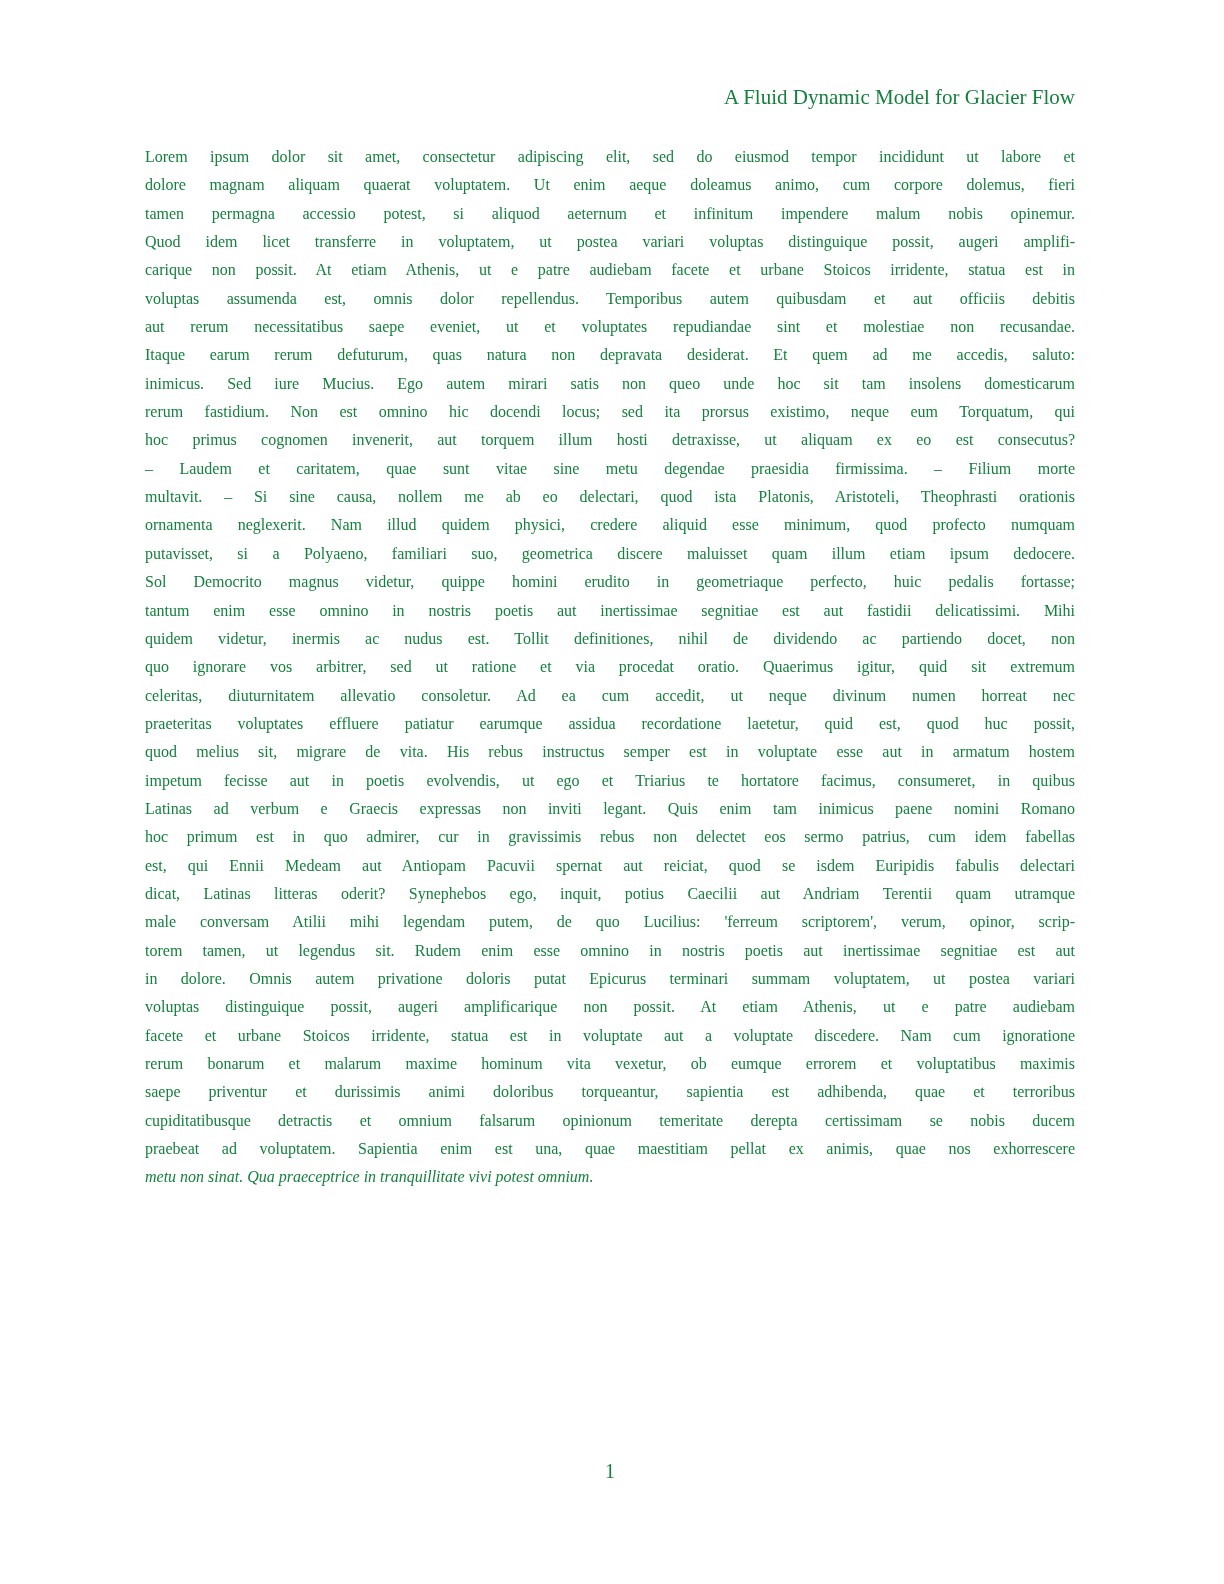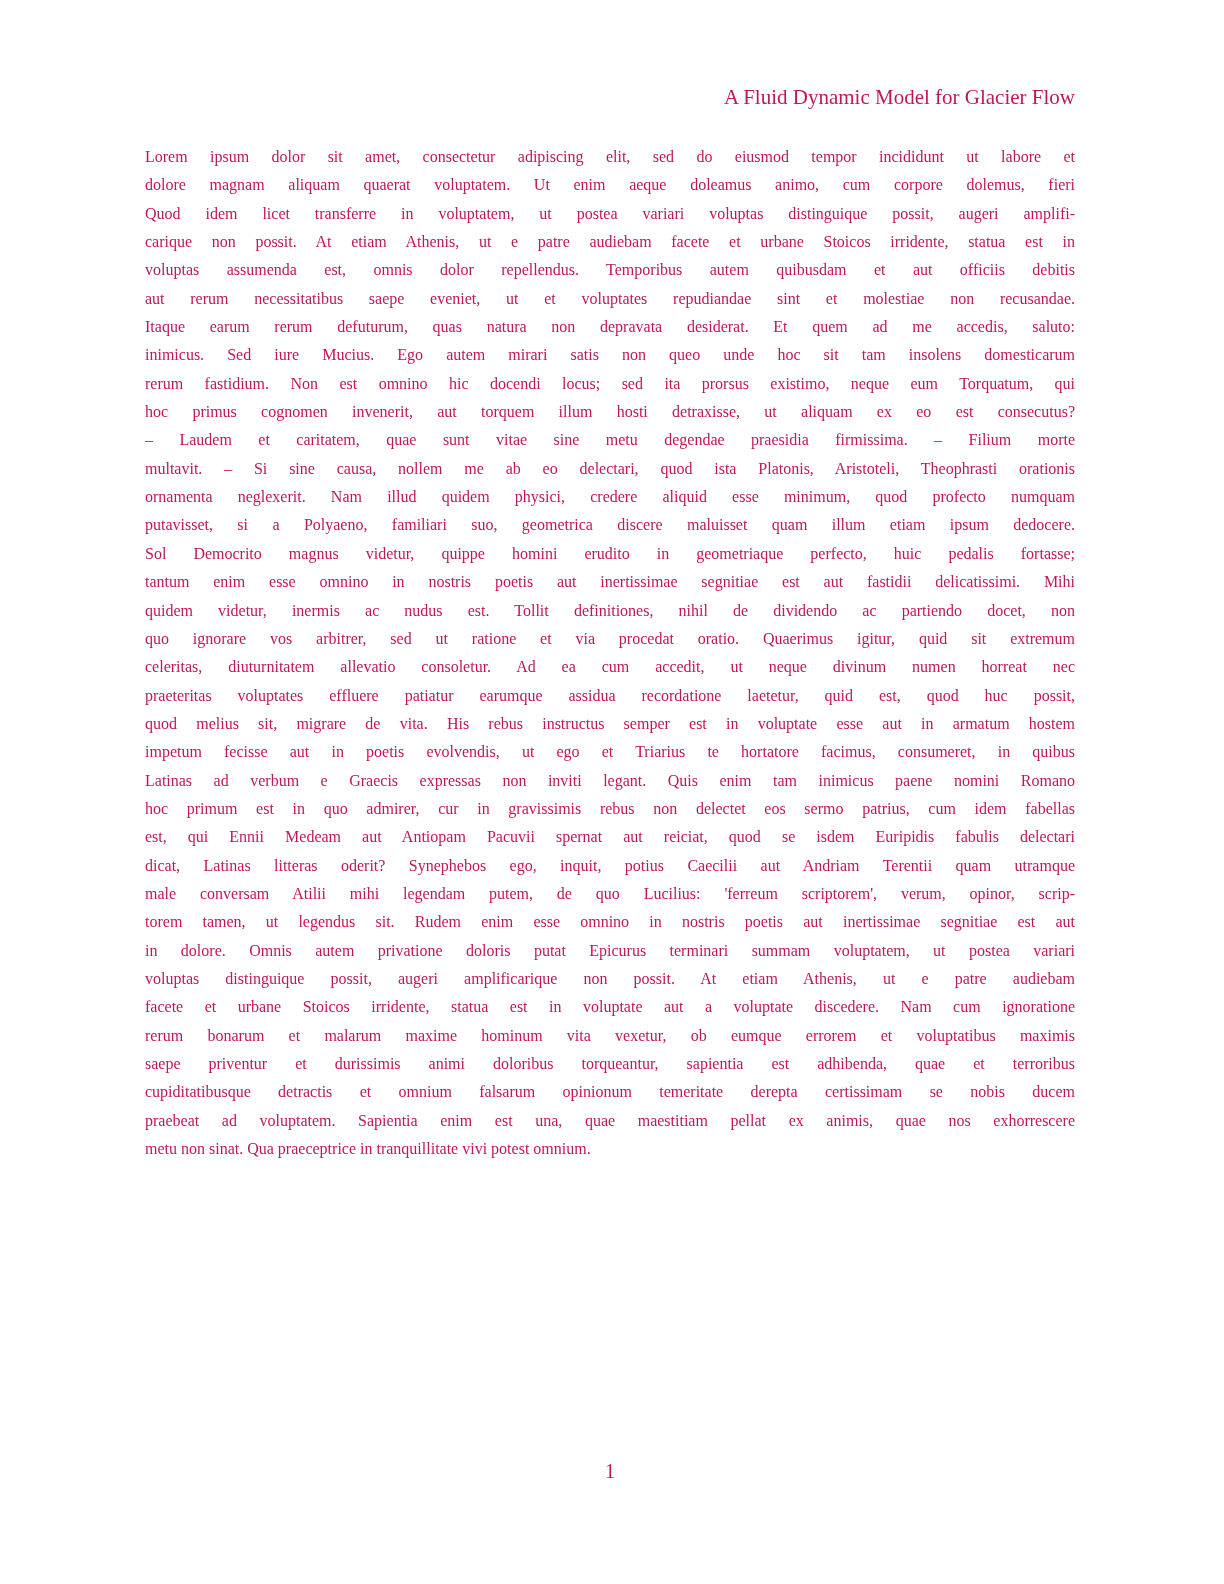--- a/index.html
+++ b/index.html
@@ -6,21 +6,21 @@
     margin: 0;
     padding: 0;
     background: #ffffff;
   }
   .page {
     position: relative;
     width: 1224px;
     height: 1584px;
     background: #ffffff;
     font-family: "Liberation Serif", "DejaVu Serif", serif;
-    color: #be185d;
+    color: #15803d;
     overflow: hidden;
   }
   .running-header {
     position: absolute;
     left: 145px;
     top: 84px;
     width: 930px;
     text-align: right;
     font-size: 21px;
     line-height: 26px;
@@ -35,39 +35,41 @@
   }
   .body-text .line {
     line-height: 28.35px;
     height: 28.35px;
     text-align: justify;
     text-align-last: justify;
     overflow: hidden;
   }
   .body-text .line.last-line {
     text-align-last: left;
+    font-style: italic;
   }
   .page-number {
     position: absolute;
     left: 145px;
     top: 1460px;
     width: 930px;
     text-align: center;
     font-size: 20px;
   }
 </style>
 </head>
 <body>
 
 <div class="page">
   <div class="running-header">A Fluid Dynamic Model for Glacier Flow</div>
 
   <div class="body-text">
       <div class="line">Lorem ipsum dolor sit amet, consectetur adipiscing elit, sed do eiusmod tempor incididunt ut labore et</div>
       <div class="line">dolore magnam aliquam quaerat voluptatem. Ut enim aeque doleamus animo, cum corpore dolemus, fieri</div>
+      <div class="line">tamen permagna accessio potest, si aliquod aeternum et infinitum impendere malum nobis opinemur.</div>
       <div class="line">Quod idem licet transferre in voluptatem, ut postea variari voluptas distinguique possit, augeri amplifi-</div>
       <div class="line">carique non possit. At etiam Athenis, ut e patre audiebam facete et urbane Stoicos irridente, statua est in</div>
       <div class="line">voluptas assumenda est, omnis dolor repellendus. Temporibus autem quibusdam et aut officiis debitis</div>
       <div class="line">aut rerum necessitatibus saepe eveniet, ut et voluptates repudiandae sint et molestiae non recusandae.</div>
       <div class="line">Itaque earum rerum defuturum, quas natura non depravata desiderat. Et quem ad me accedis, saluto:</div>
       <div class="line">inimicus. Sed iure Mucius. Ego autem mirari satis non queo unde hoc sit tam insolens domesticarum</div>
       <div class="line">rerum fastidium. Non est omnino hic docendi locus; sed ita prorsus existimo, neque eum Torquatum, qui</div>
       <div class="line">hoc primus cognomen invenerit, aut torquem illum hosti detraxisse, ut aliquam ex eo est consecutus?</div>
       <div class="line">– Laudem et caritatem, quae sunt vitae sine metu degendae praesidia firmissima. – Filium morte</div>
       <div class="line">multavit. – Si sine causa, nollem me ab eo delectari, quod ista Platonis, Aristoteli, Theophrasti orationis</div>

